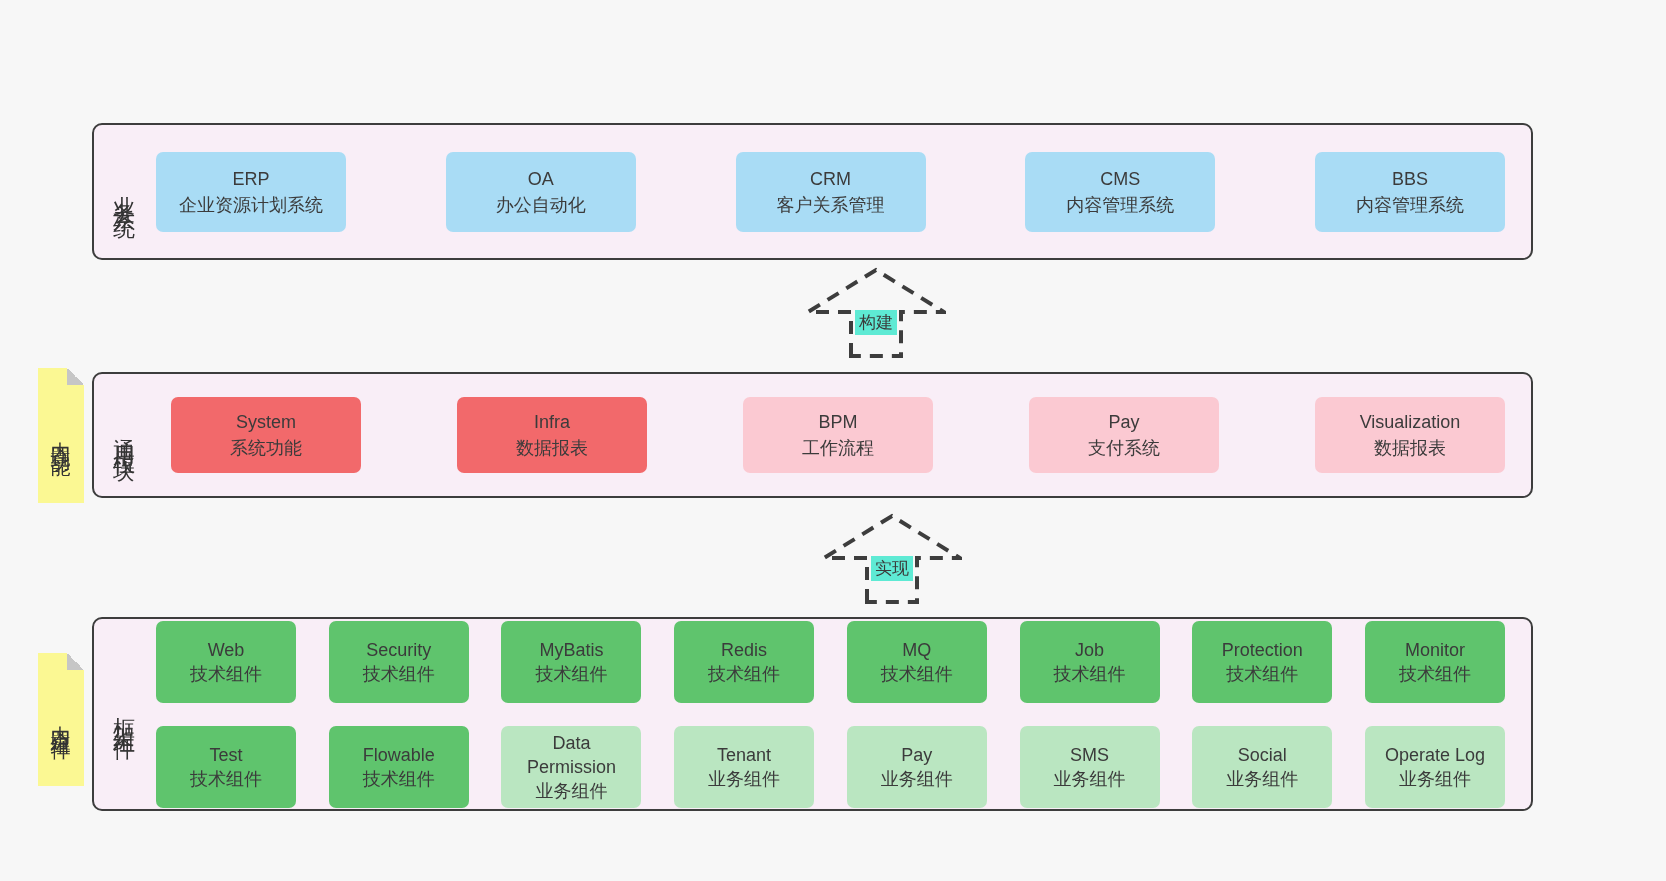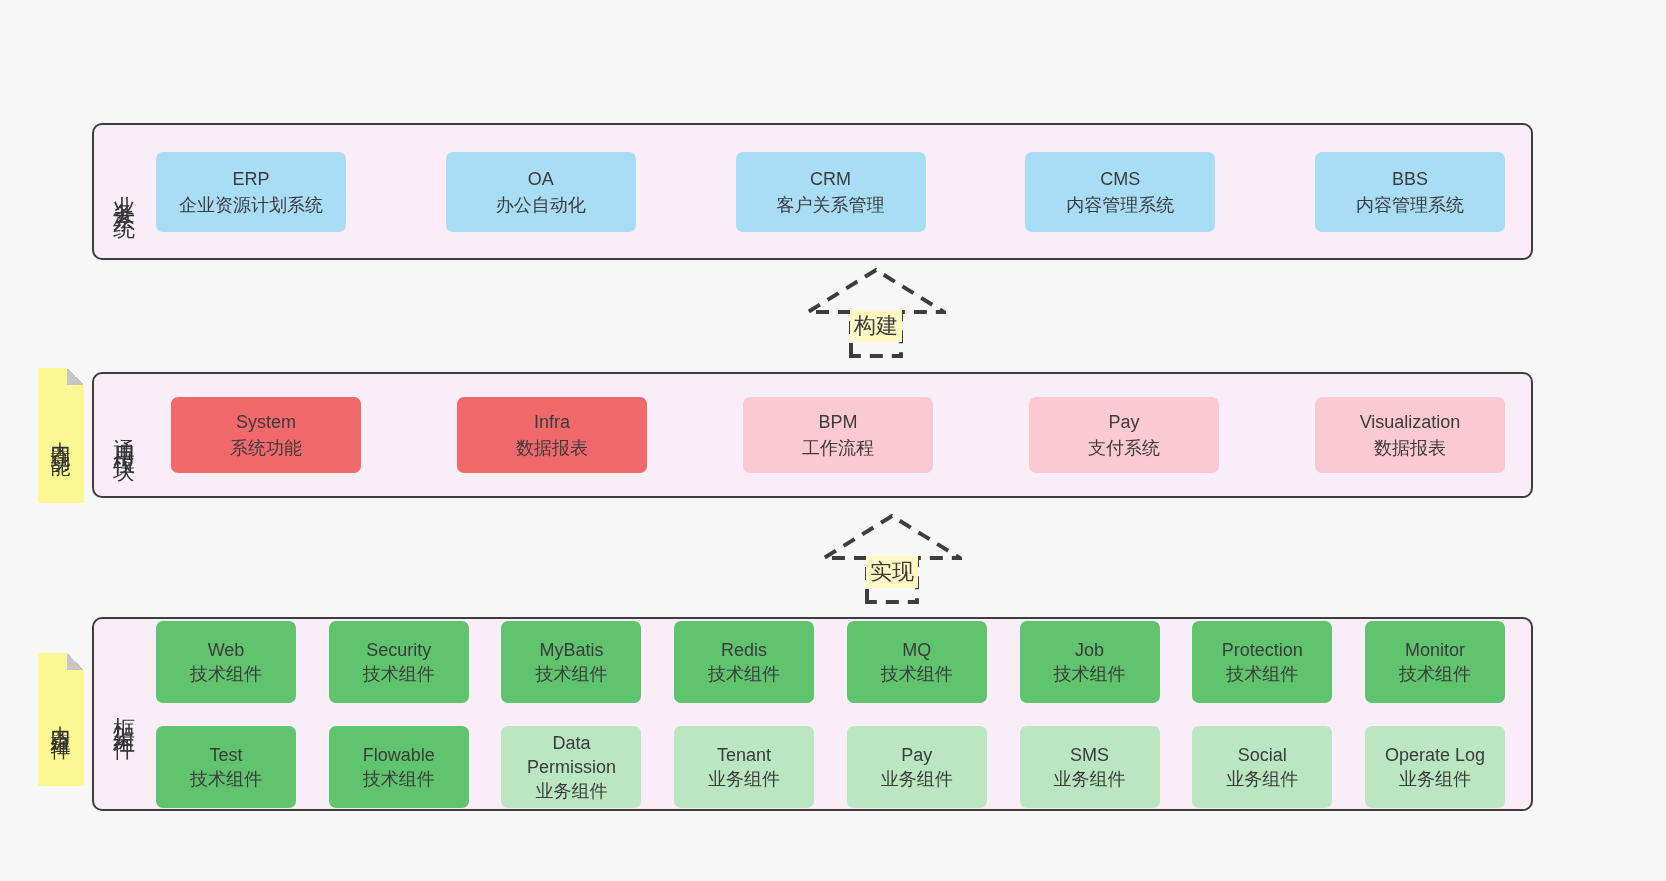--- a/index.html
+++ b/index.html
@@ -102,22 +102,22 @@
 
   
   .arrow{position:absolute;width:140px;height:94px;}
   .arrow1{left:806px;top:266px;}
   .arrow2{left:822px;top:512px;}
   .arrow svg{position:absolute;inset:0;}
   .arrow-label{
     position:absolute;
     left:50%;top:44px;
     transform:translateX(-50%);
-    background:#fef9c3;
-    font-size:22px;
+    background:#5eead4;
+    font-size:17px;
     color:#3b3b3b;
     padding:1px 4px;
     white-space:nowrap;
   }
 </style>
 </head>
 <body>
 
 <div class="canvas">
 

